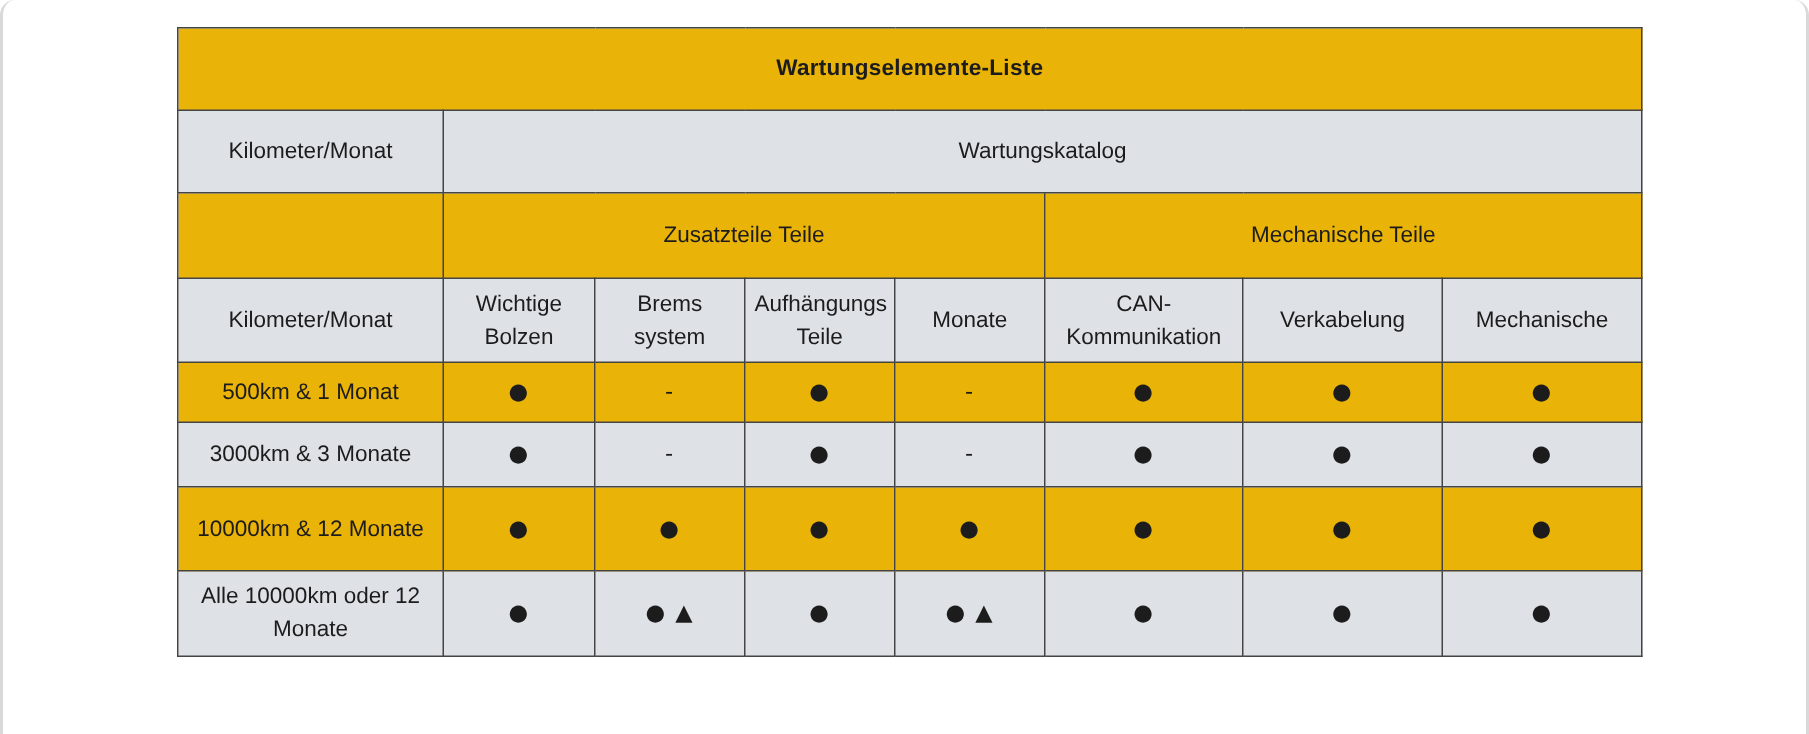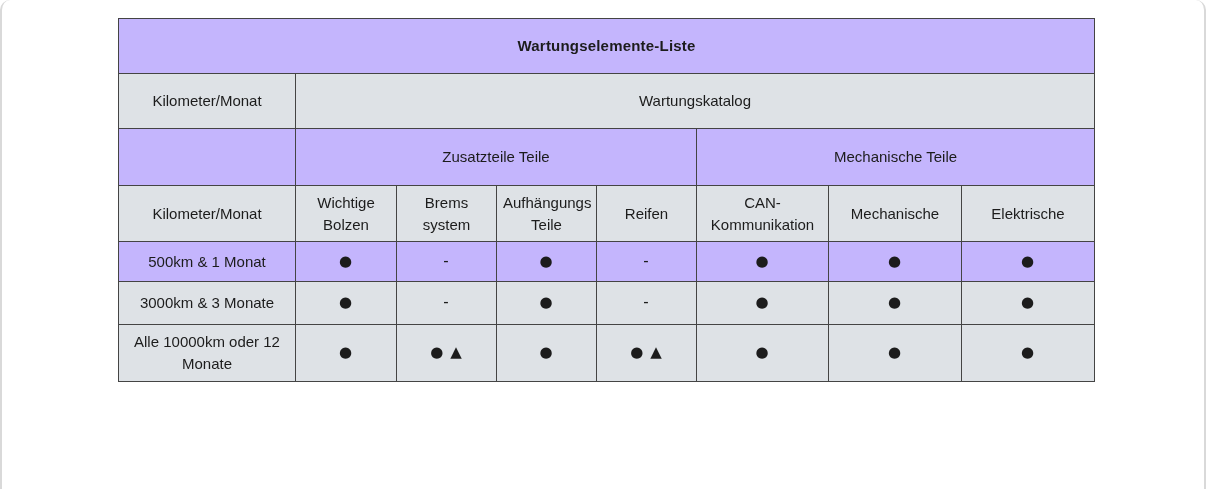--- a/index.html
+++ b/index.html
@@ -33,21 +33,21 @@
   table.wartung td {
     border: 1px solid #444444;
     text-align: center;
     vertical-align: middle;
     font-size: 15px;
     line-height: 1.45;
     padding: 4px 6px;
     background: #ffffff;
   }
   tr.row-gray td { background: #dee2e6; }
-  tr.row-white td { background: #c4b5fd; }
+  tr.row-white td { background: #eab308; }
   td.title-cell {
     font-weight: bold;
     font-size: 17px;
     letter-spacing: 0.2px;
   }
   td.symbol-cell {
     font-family: "DejaVu Sans", sans-serif;
     font-size: 13px;
     letter-spacing: 1px;
   }
@@ -91,24 +91,24 @@
       <td></td>
       <td colspan="4">Zusatzteile Teile</td>
       <td colspan="3">Mechanische Teile</td>
     </tr>
 
     <tr class="r-heads row-gray">
       <td>Kilometer/Monat</td>
       <td>Wichtige Bolzen</td>
       <td>Brems system</td>
       <td>Aufhängungs Teile</td>
-      <td>Reifen</td>
+      <td>Monate</td>
       <td>CAN-Kommunikation</td>
+      <td>Verkabelung</td>
       <td>Mechanische</td>
-      <td>Elektrische</td>
     </tr>
 
     <tr class="r-d1 row-white">
       <td>500km &amp; 1 Monat</td>
       <td class="symbol-cell">●</td>
       <td class="symbol-cell">-</td>
       <td class="symbol-cell">●</td>
       <td class="symbol-cell">-</td>
       <td class="symbol-cell">●</td>
       <td class="symbol-cell">●</td>
@@ -119,20 +119,30 @@
       <td>3000km &amp; 3 Monate</td>
       <td class="symbol-cell">●</td>
       <td class="symbol-cell">-</td>
       <td class="symbol-cell">●</td>
       <td class="symbol-cell">-</td>
       <td class="symbol-cell">●</td>
       <td class="symbol-cell">●</td>
       <td class="symbol-cell">●</td>
     </tr>
 
+    <tr class="r-d3 row-white">
+      <td>10000km &amp; 12 Monate</td>
+      <td class="symbol-cell">●</td>
+      <td class="symbol-cell">●</td>
+      <td class="symbol-cell">●</td>
+      <td class="symbol-cell">●</td>
+      <td class="symbol-cell">●</td>
+      <td class="symbol-cell">●</td>
+      <td class="symbol-cell">●</td>
+    </tr>
 
     <tr class="r-d4 row-gray">
       <td>Alle 10000km oder 12 Monate</td>
       <td class="symbol-cell">●</td>
       <td class="symbol-cell">● ▲</td>
       <td class="symbol-cell">●</td>
       <td class="symbol-cell">● ▲</td>
       <td class="symbol-cell">●</td>
       <td class="symbol-cell">●</td>
       <td class="symbol-cell">●</td>

